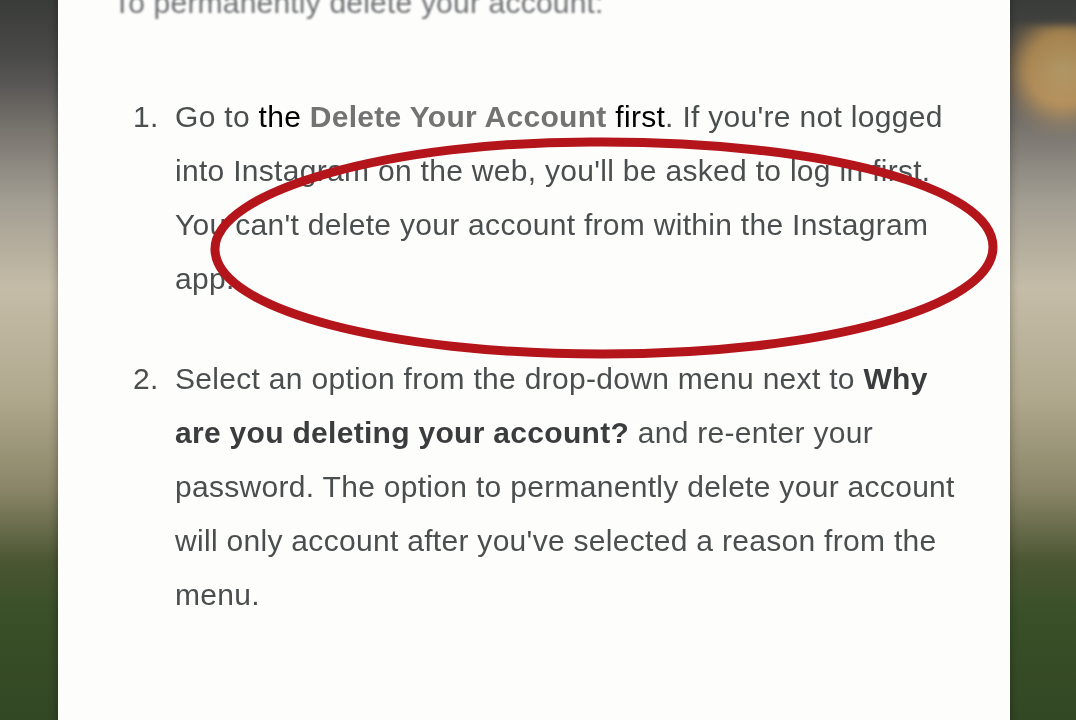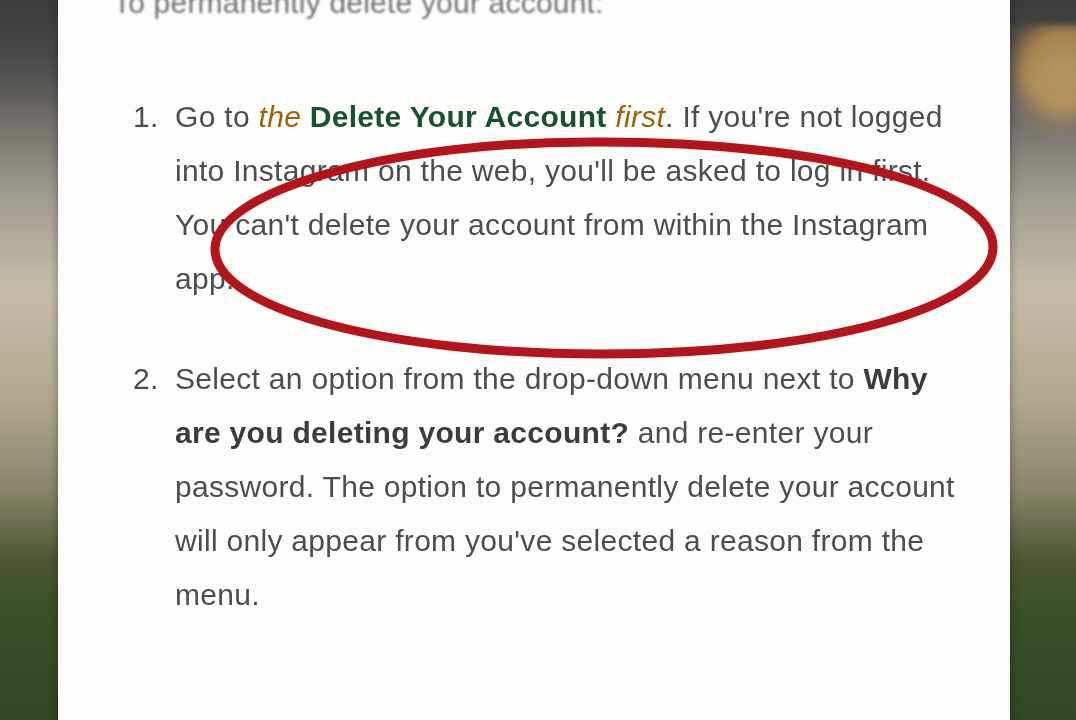--- a/index.html
+++ b/index.html
@@ -47,22 +47,22 @@
       letter-spacing: .3px;
       color: #4b4e4f;
       margin-bottom: 46px;
     }
     ol.steps li::before {
       content: counter(step) ".";
       position: absolute;
       left: -42px; top: 0;
       color: #4b4e4f;
     }
-    .link-plain { color: #a16207; font-style: italic; }
-    .link-bold  { color: #14532d; font-weight: 700; }
+    .link-plain { color: #000000; }
+    .link-bold  { color: #737373; font-weight: 700; }
     .bold       { font-weight: 700; color: #3a3c3d; }
     
     .ring {
       position: absolute;
       left: 145px; top: 168px;
       width: 800px; height: 230px;
       pointer-events: none;
     }
     .ring svg { width: 100%; height: 100%; display: block; }
     
@@ -82,21 +82,21 @@
   <div class="glow"></div>
   <div class="card">
 
     <p class="intro">To permanently delete your account:</p>
 
     <ol class="steps">
       <li>
         <span>Go to </span><span class="link-plain">the </span><span class="link-bold">Delete Your Account</span><span class="link-plain"> first</span><span>. If you're not logged into Instagram on the web, you'll be asked to log in first. You can't delete your account from within the Instagram app.</span>
       </li>
       <li>
-        <span>Select an option from the drop-down menu next to </span><span class="bold">Why are you deleting your account?</span><span> and re-enter your password. The option to permanently delete your account will only appear from you've selected a reason from the menu.</span>
+        <span>Select an option from the drop-down menu next to </span><span class="bold">Why are you deleting your account?</span><span> and re-enter your password. The option to permanently delete your account will only account after you've selected a reason from the menu.</span>
       </li>
     </ol>
 
     <div class="ring">
       <svg viewBox="0 0 800 230">
         <path d="M400 10
                  C 620 10, 790 55, 790 115
                  C 790 175, 620 222, 400 222
                  C 185 222, 14 178, 12 118
                  C 10 60, 185 8, 400 10 Z" fill="none" stroke="#b4151b" stroke-width="9" stroke-linecap="round" stroke-linejoin="round"></path>

